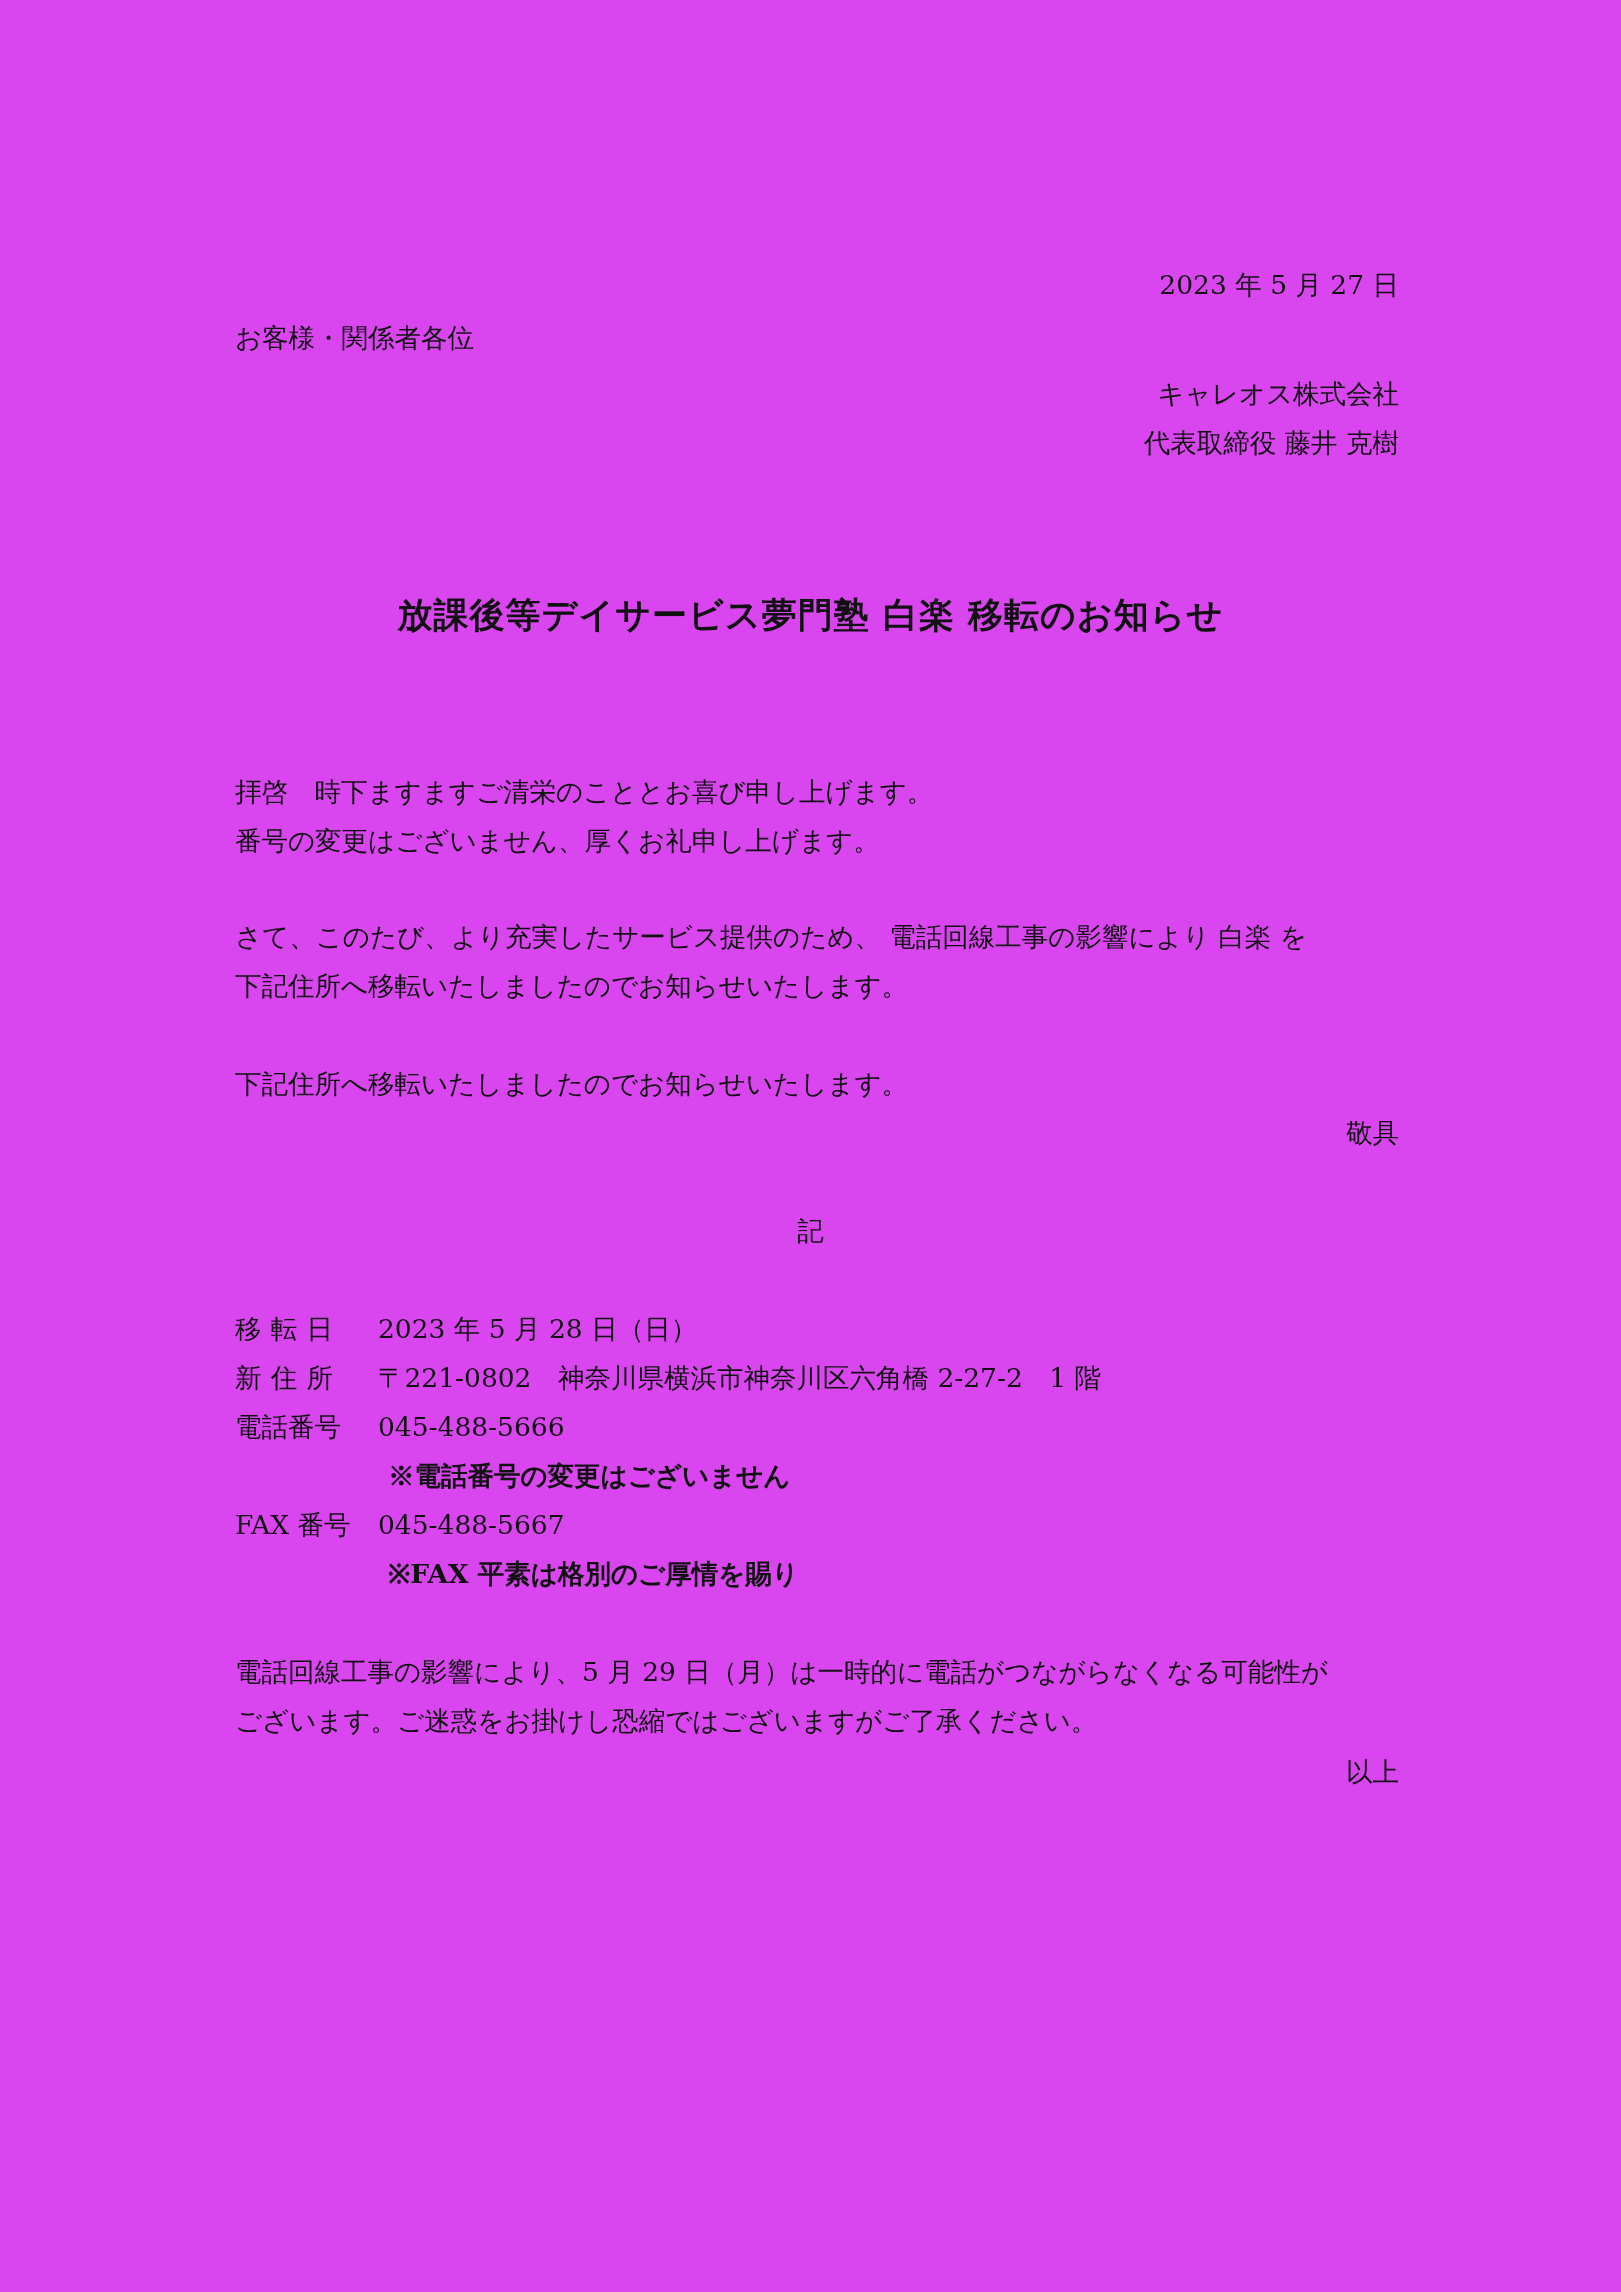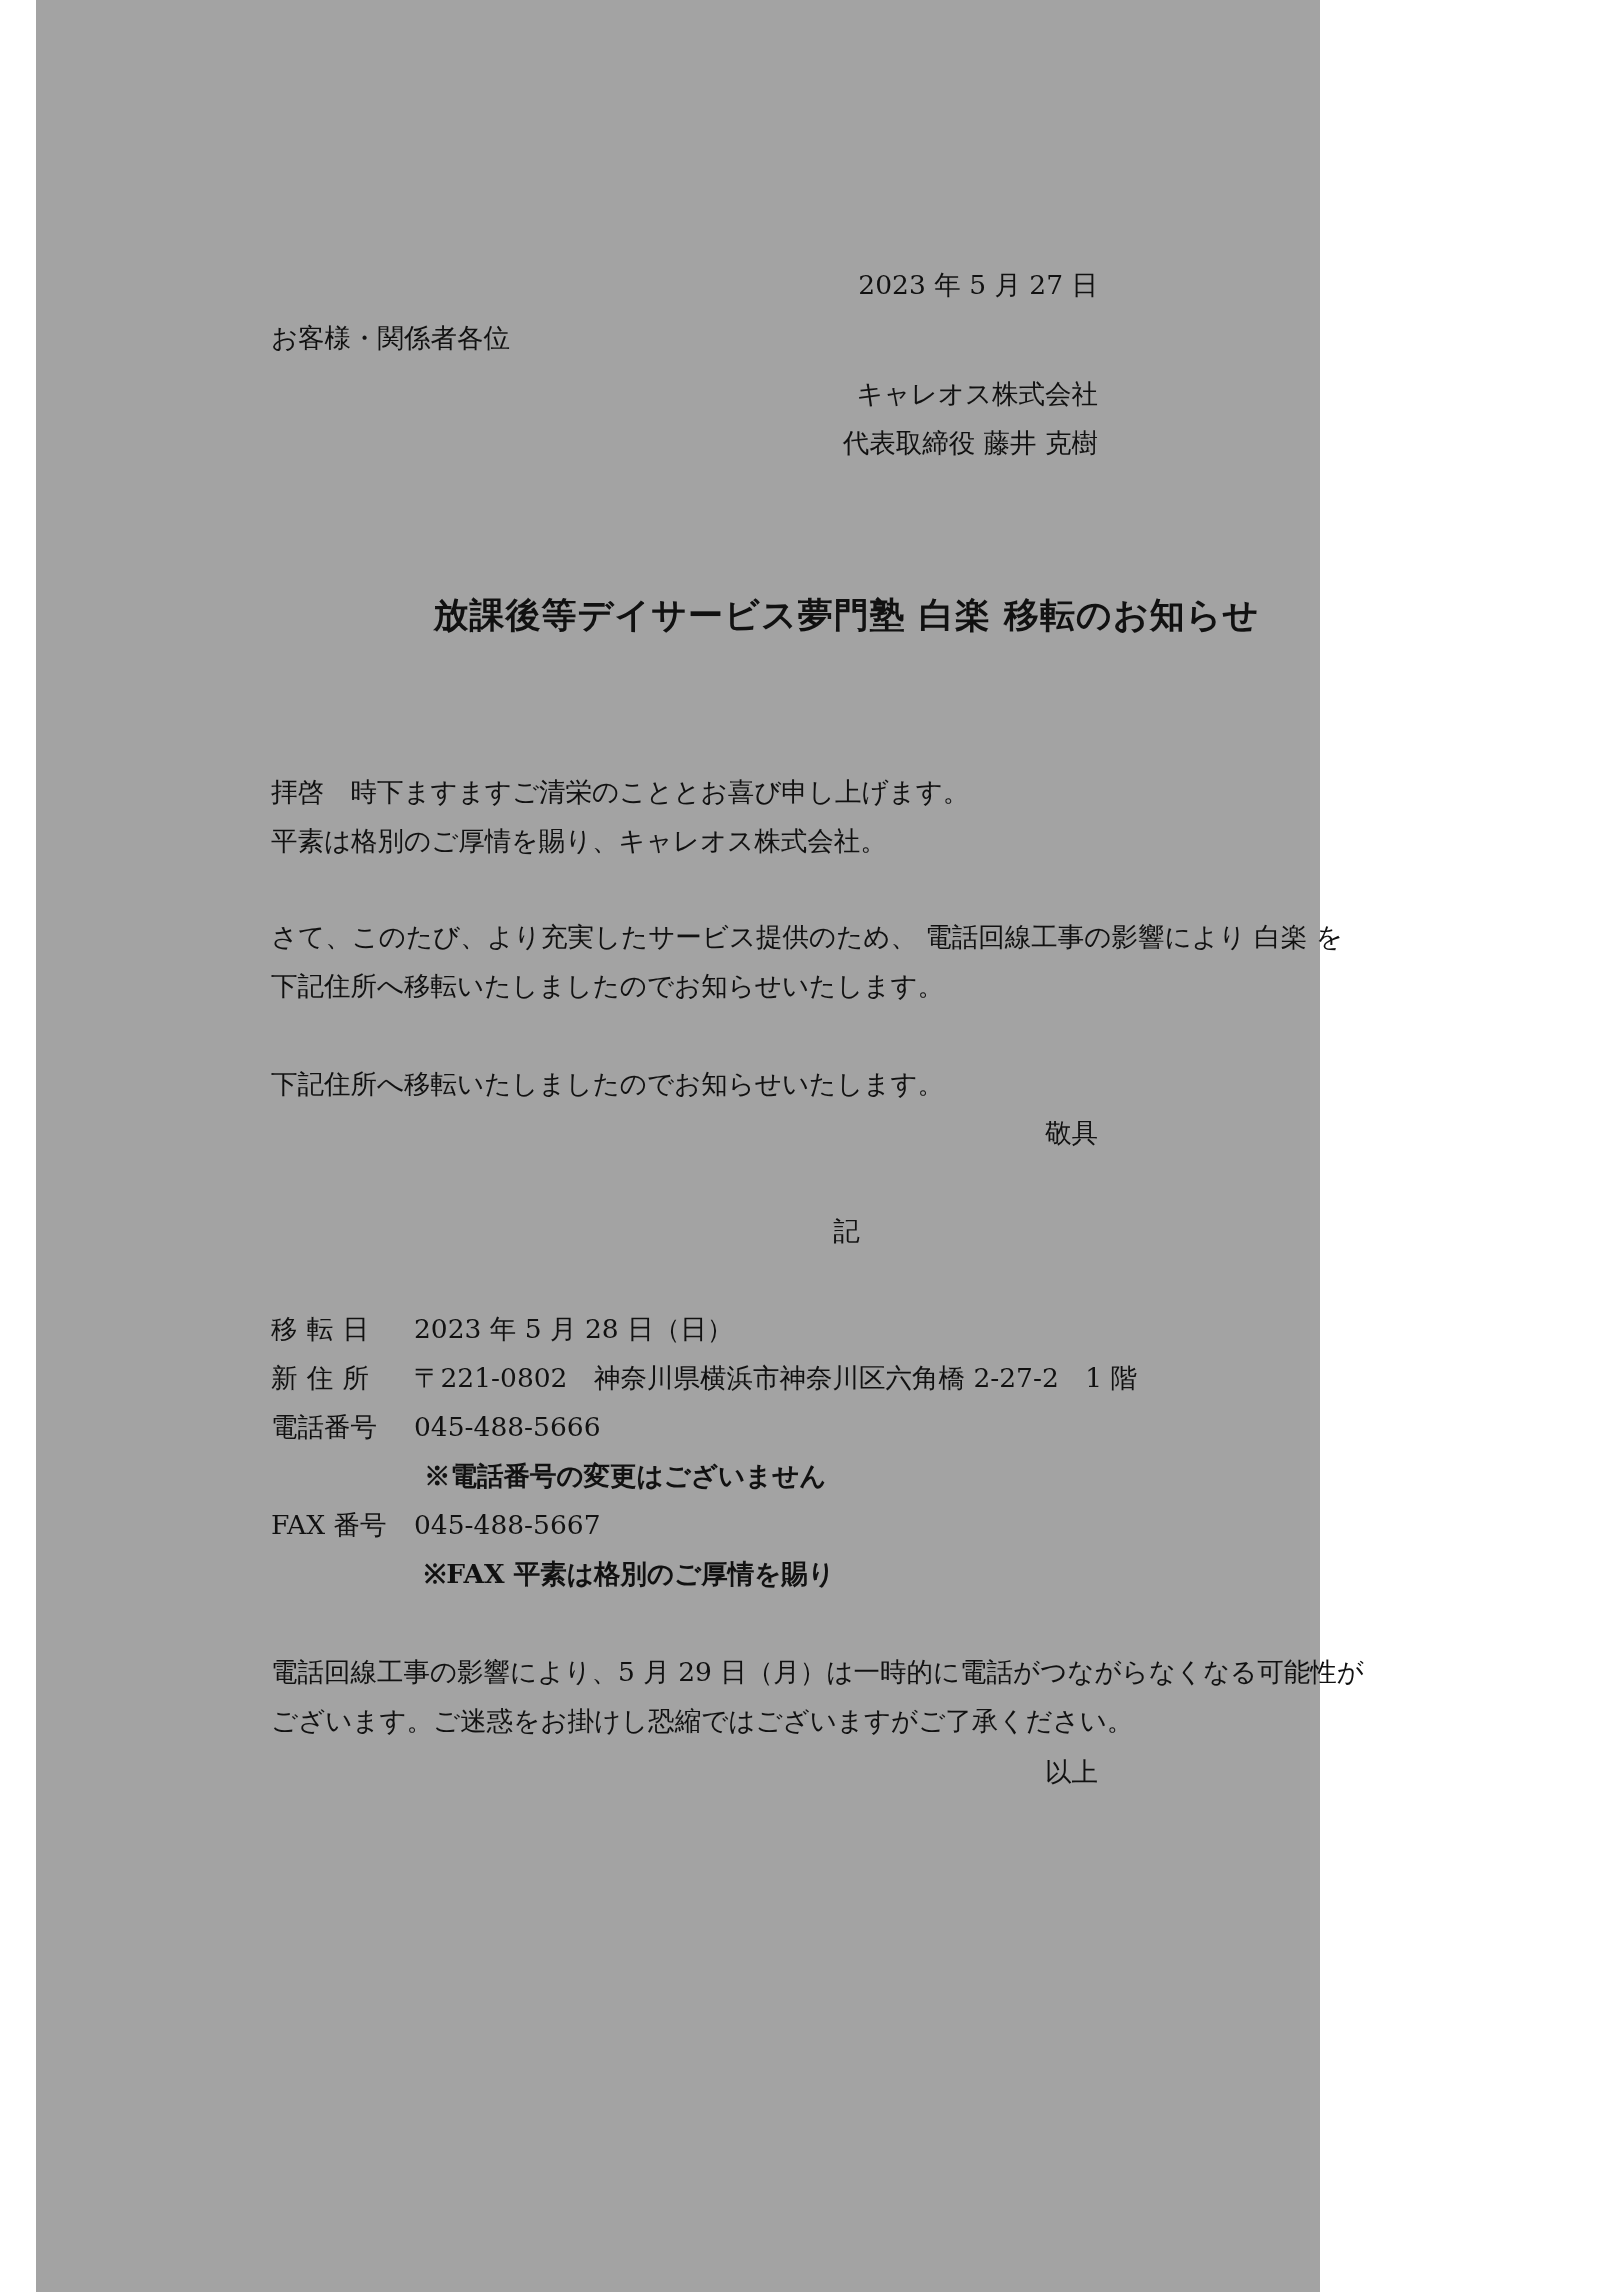--- a/index.html
+++ b/index.html
@@ -11,24 +11,23 @@
       width: 1621px;
       height: 2293px;
       position: relative;
       font-family: "DejaVu Serif", "Liberation Serif", serif;
       color: #111111;
       overflow: hidden;
     }
     .page {
       position: absolute;
       left: 0; top: 0;
-      width: 1284px;
+      width: 1621px;
       height: 2293px;
-      background: #a3a3a3;
-      margin-left: 36px;
+      background: #d946ef;
     }
     .line {
       position: absolute;
       font-size: 26.5px;
       line-height: 35px;
       white-space: nowrap;
     }
     .right {
       right: 222px;
       text-align: right;
@@ -71,21 +70,21 @@
 <div class="page">
 
   <div class="line right" style="top:267px;">2023 年 5 月 27 日</div>
   <div class="line left" style="top:320px;">お客様・関係者各位</div>
   <div class="line right" style="top:376px;">キャレオス株式会社</div>
   <div class="line right" style="top:425px;">代表取締役 藤井 克樹</div>
 
   <div class="title">放課後等デイサービス夢門塾 白楽 移転のお知らせ</div>
 
   <div class="line left" style="top:774px;">拝啓　時下ますますご清栄のこととお喜び申し上げます。</div>
-  <div class="line left" style="top:823px;">平素は格別のご厚情を賜り、キャレオス株式会社。</div>
+  <div class="line left" style="top:823px;">番号の変更はございません、厚くお礼申し上げます。</div>
 
   <div class="line left" style="top:919px;">さて、このたび、より充実したサービス提供のため、 電話回線工事の影響により 白楽 を</div>
   <div class="line left" style="top:968px;">下記住所へ移転いたしましたのでお知らせいたします。</div>
   <div class="line left" style="top:1066px;">下記住所へ移転いたしましたのでお知らせいたします。</div>
   <div class="line right" style="top:1115px;">敬具</div>
 
   <div class="line center" style="top:1213px;">記</div>
 
   <div class="line left" style="top:1311px;">
     <span class="detail-label spaced">移転日</span><span>2023 年 5 月 28 日（日）</span>

